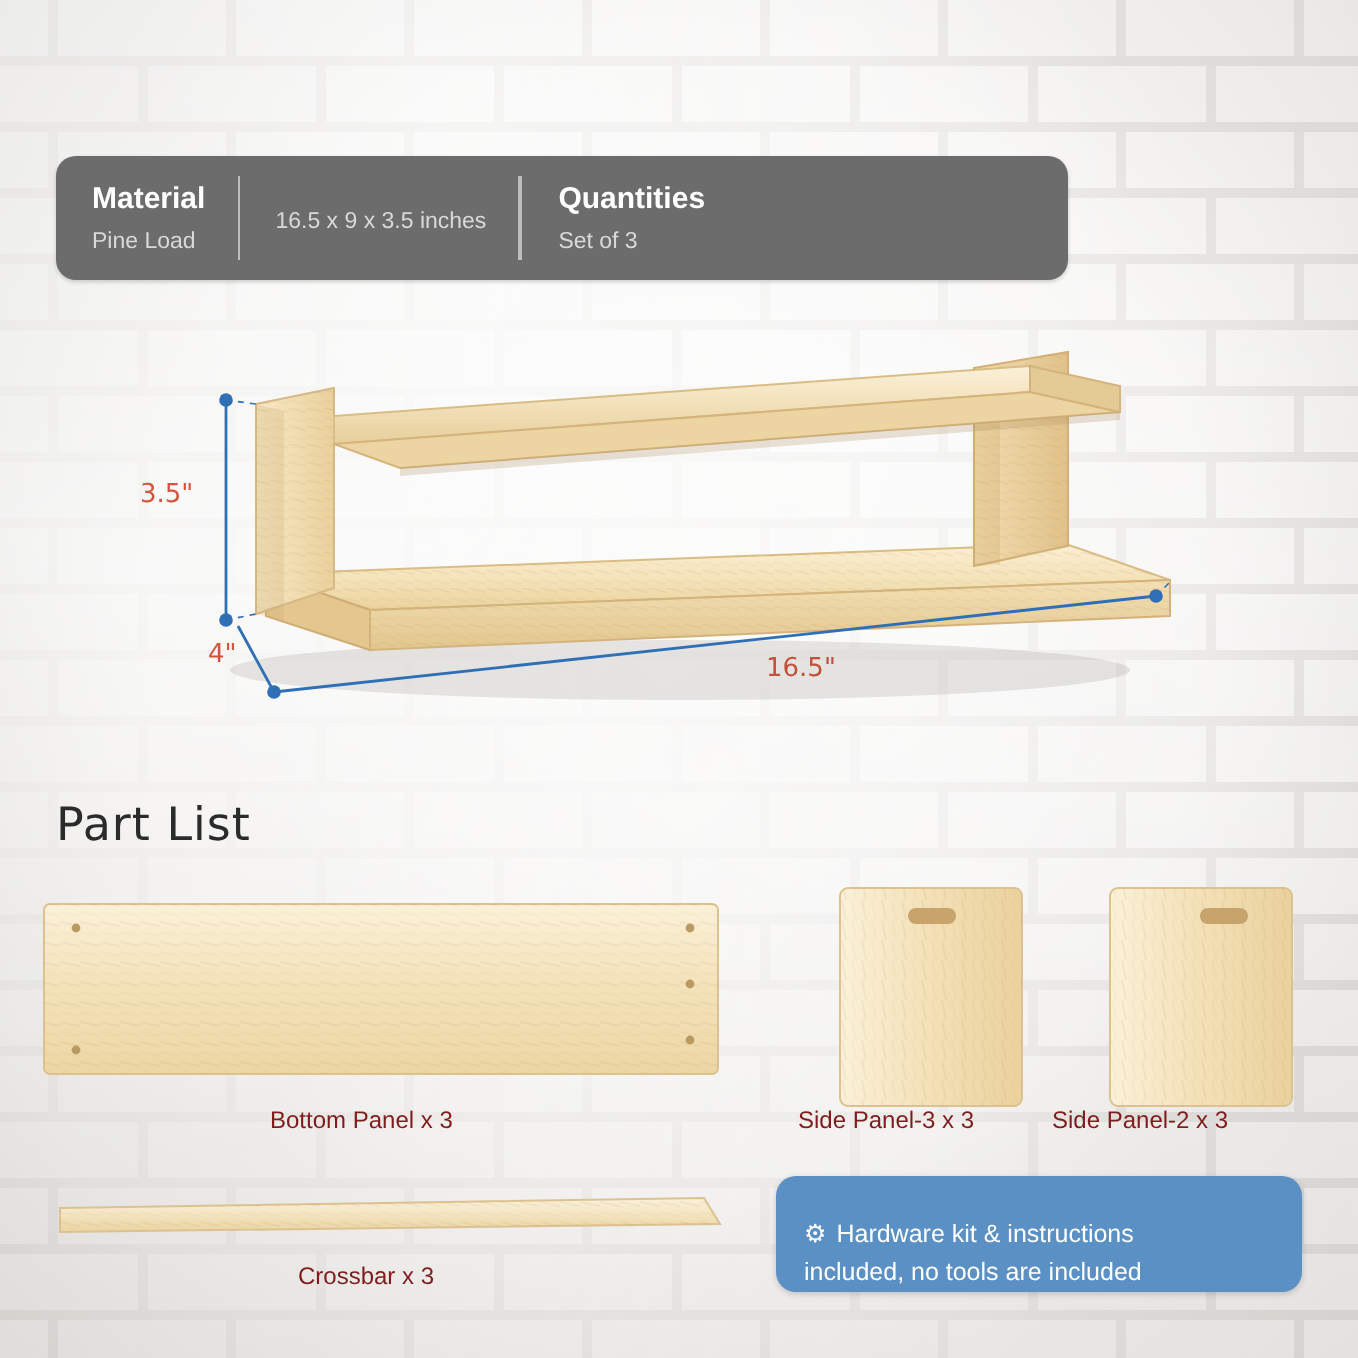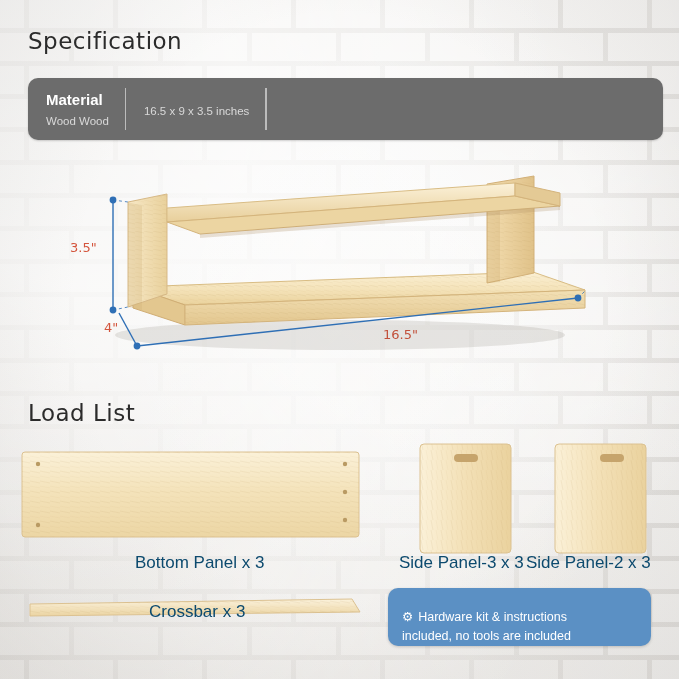--- a/index.html
+++ b/index.html
@@ -81,21 +81,21 @@
     letter-spacing: 0.5px;
   }
   #spec-heading { left: 28px; top: 28px; }
   #part-heading { left: 28px; top: 400px; }
 
   
   .spec-bar {
     position: absolute;
     left: 28px;
     top: 78px;
-    width: 635px;
+    width: 506px;
     height: 62px;
     background: #6c6c6c;
     border-radius: 10px;
     display: flex;
     align-items: center;
     color: #ffffff;
     box-shadow: 0 1px 2px rgba(0,0,0,0.18);
   }
   .spec-cell {
     padding: 0 16px 0 18px;
@@ -138,22 +138,22 @@
     position: absolute;
     font-family: "DejaVu Sans", sans-serif;
     font-size: 13px;
     color: #d4553d;
   }
   #dim-16 { color: #c2503a; }
 
   
   .part-caption {
     position: absolute;
-    font-size: 17px;
-    color: #0c4a6e;
+    font-size: 12px;
+    color: #7f1d1d;
     white-space: nowrap;
   }
 
   
   #hardware-note {
     position: absolute;
     left: 388px;
     top: 588px;
     width: 263px;
     height: 58px;
@@ -200,33 +200,36 @@
     <div class="brick-row" style="top:495px; transform: translateX(-44px);"></div>
     <div class="brick-row" style="top:528px; transform: translateX(0px);"></div>
     <div class="brick-row" style="top:561px; transform: translateX(-44px);"></div>
     <div class="brick-row" style="top:594px; transform: translateX(0px);"></div>
     <div class="brick-row" style="top:627px; transform: translateX(-44px);"></div>
     <div class="brick-row" style="top:660px; transform: translateX(0px);"></div>
   </div>
   <div class="brick-tex"></div>
   <div class="vignette"></div>
 
-  <div class="heading" id="spec-heading">Specification</div>
 
   <div class="spec-bar">
     <div class="spec-cell">
       <span class="label">Material</span>
-      <span class="value">Wood Wood</span>
+      <span class="value">Pine Load</span>
     </div>
     <div class="spec-div"></div>
     <div class="spec-cell">
       <span class="value">16.5 x 9 x 3.5 inches</span>
     </div>
     <div class="spec-div"></div>
     <div class="spec-div"></div>
+    <div class="spec-cell">
+      <span class="label">Quantities</span>
+      <span class="value">Set of  3</span>
+    </div>
   </div>
 
   <svg id="shelf-figure" viewBox="0 0 679 230">
     <defs>
       <linearGradient id="gBoardTop" x1="0" y1="0" x2="0" y2="1">
         <stop offset="0%" stop-color="#fbf0d4"></stop>
         <stop offset="55%" stop-color="#f4e2b8"></stop>
         <stop offset="100%" stop-color="#ead29c"></stop>
       </linearGradient>
       <linearGradient id="gBoardFront" x1="0" y1="0" x2="0" y2="1">
@@ -287,21 +290,21 @@
 
     <line x1="137" y1="196" x2="578" y2="148" stroke="#2f6fb5" stroke-width="1.4"></line>
     <circle cx="578" cy="148" r="3.4" fill="#2f6fb5"></circle>
     <line x1="578" y1="148" x2="585" y2="141" stroke="#2f6fb5" stroke-width="0.8" stroke-dasharray="3,3"></line>
   </svg>
 
   <div class="dim-text" id="dim-35" style="left:70px; top:240px;">3.5"</div>
   <div class="dim-text" id="dim-4" style="left:104px; top:320px;">4"</div>
   <div class="dim-text" id="dim-16" style="left:383px; top:327px;">16.5"</div>
 
-  <div class="heading" id="part-heading">Load List</div>
+  <div class="heading" id="part-heading">Part List</div>
 
   <svg style="position:absolute; left:0; top:430px; width:679px; height:249px;" viewBox="0 0 679 249">
     <defs>
       <linearGradient id="gPanel" x1="0" y1="0" x2="0" y2="1">
         <stop offset="0%" stop-color="#fbf1d8"></stop>
         <stop offset="45%" stop-color="#f4e3bb"></stop>
         <stop offset="100%" stop-color="#ecd6a4"></stop>
       </linearGradient>
       <linearGradient id="gPanelV" x1="0" y1="0" x2="1" y2="0">
         <stop offset="0%" stop-color="#fbf1d8"></stop>
@@ -340,21 +343,21 @@
     <rect x="555" y="14" width="91" height="109" rx="4" fill="url(#grain3)"></rect>
     <rect x="600" y="24" width="24" height="8" rx="4" fill="#c6a46c"></rect>
 
     <polygon points="30,174 352,169 360,182 30,186" fill="url(#gCross)" stroke="#dcc292" stroke-width="1"></polygon>
     <polygon points="30,174 352,169 360,182 30,186" fill="url(#grain2)"></polygon>
   </svg>
 
   <div class="part-caption" style="left:135px; top:553px;">Bottom Panel x 3</div>
   <div class="part-caption" style="left:399px; top:553px;">Side Panel-3 x 3</div>
   <div class="part-caption" style="left:526px; top:553px;">Side Panel-2 x 3</div>
-  <div class="part-caption" style="left:149px; top:602px;text-align:center;">Crossbar x 3</div>
+  <div class="part-caption" style="left:149px; top:631px;text-align:center;">Crossbar x 3</div>
 
   <div id="hardware-note">
     <span class="note-line">
       <span class="gear">⚙</span><span>Hardware kit &amp; instructions</span>
     </span>
     <span class="note-line">included, no tools are included</span>
   </div>
 
 </div>
 

